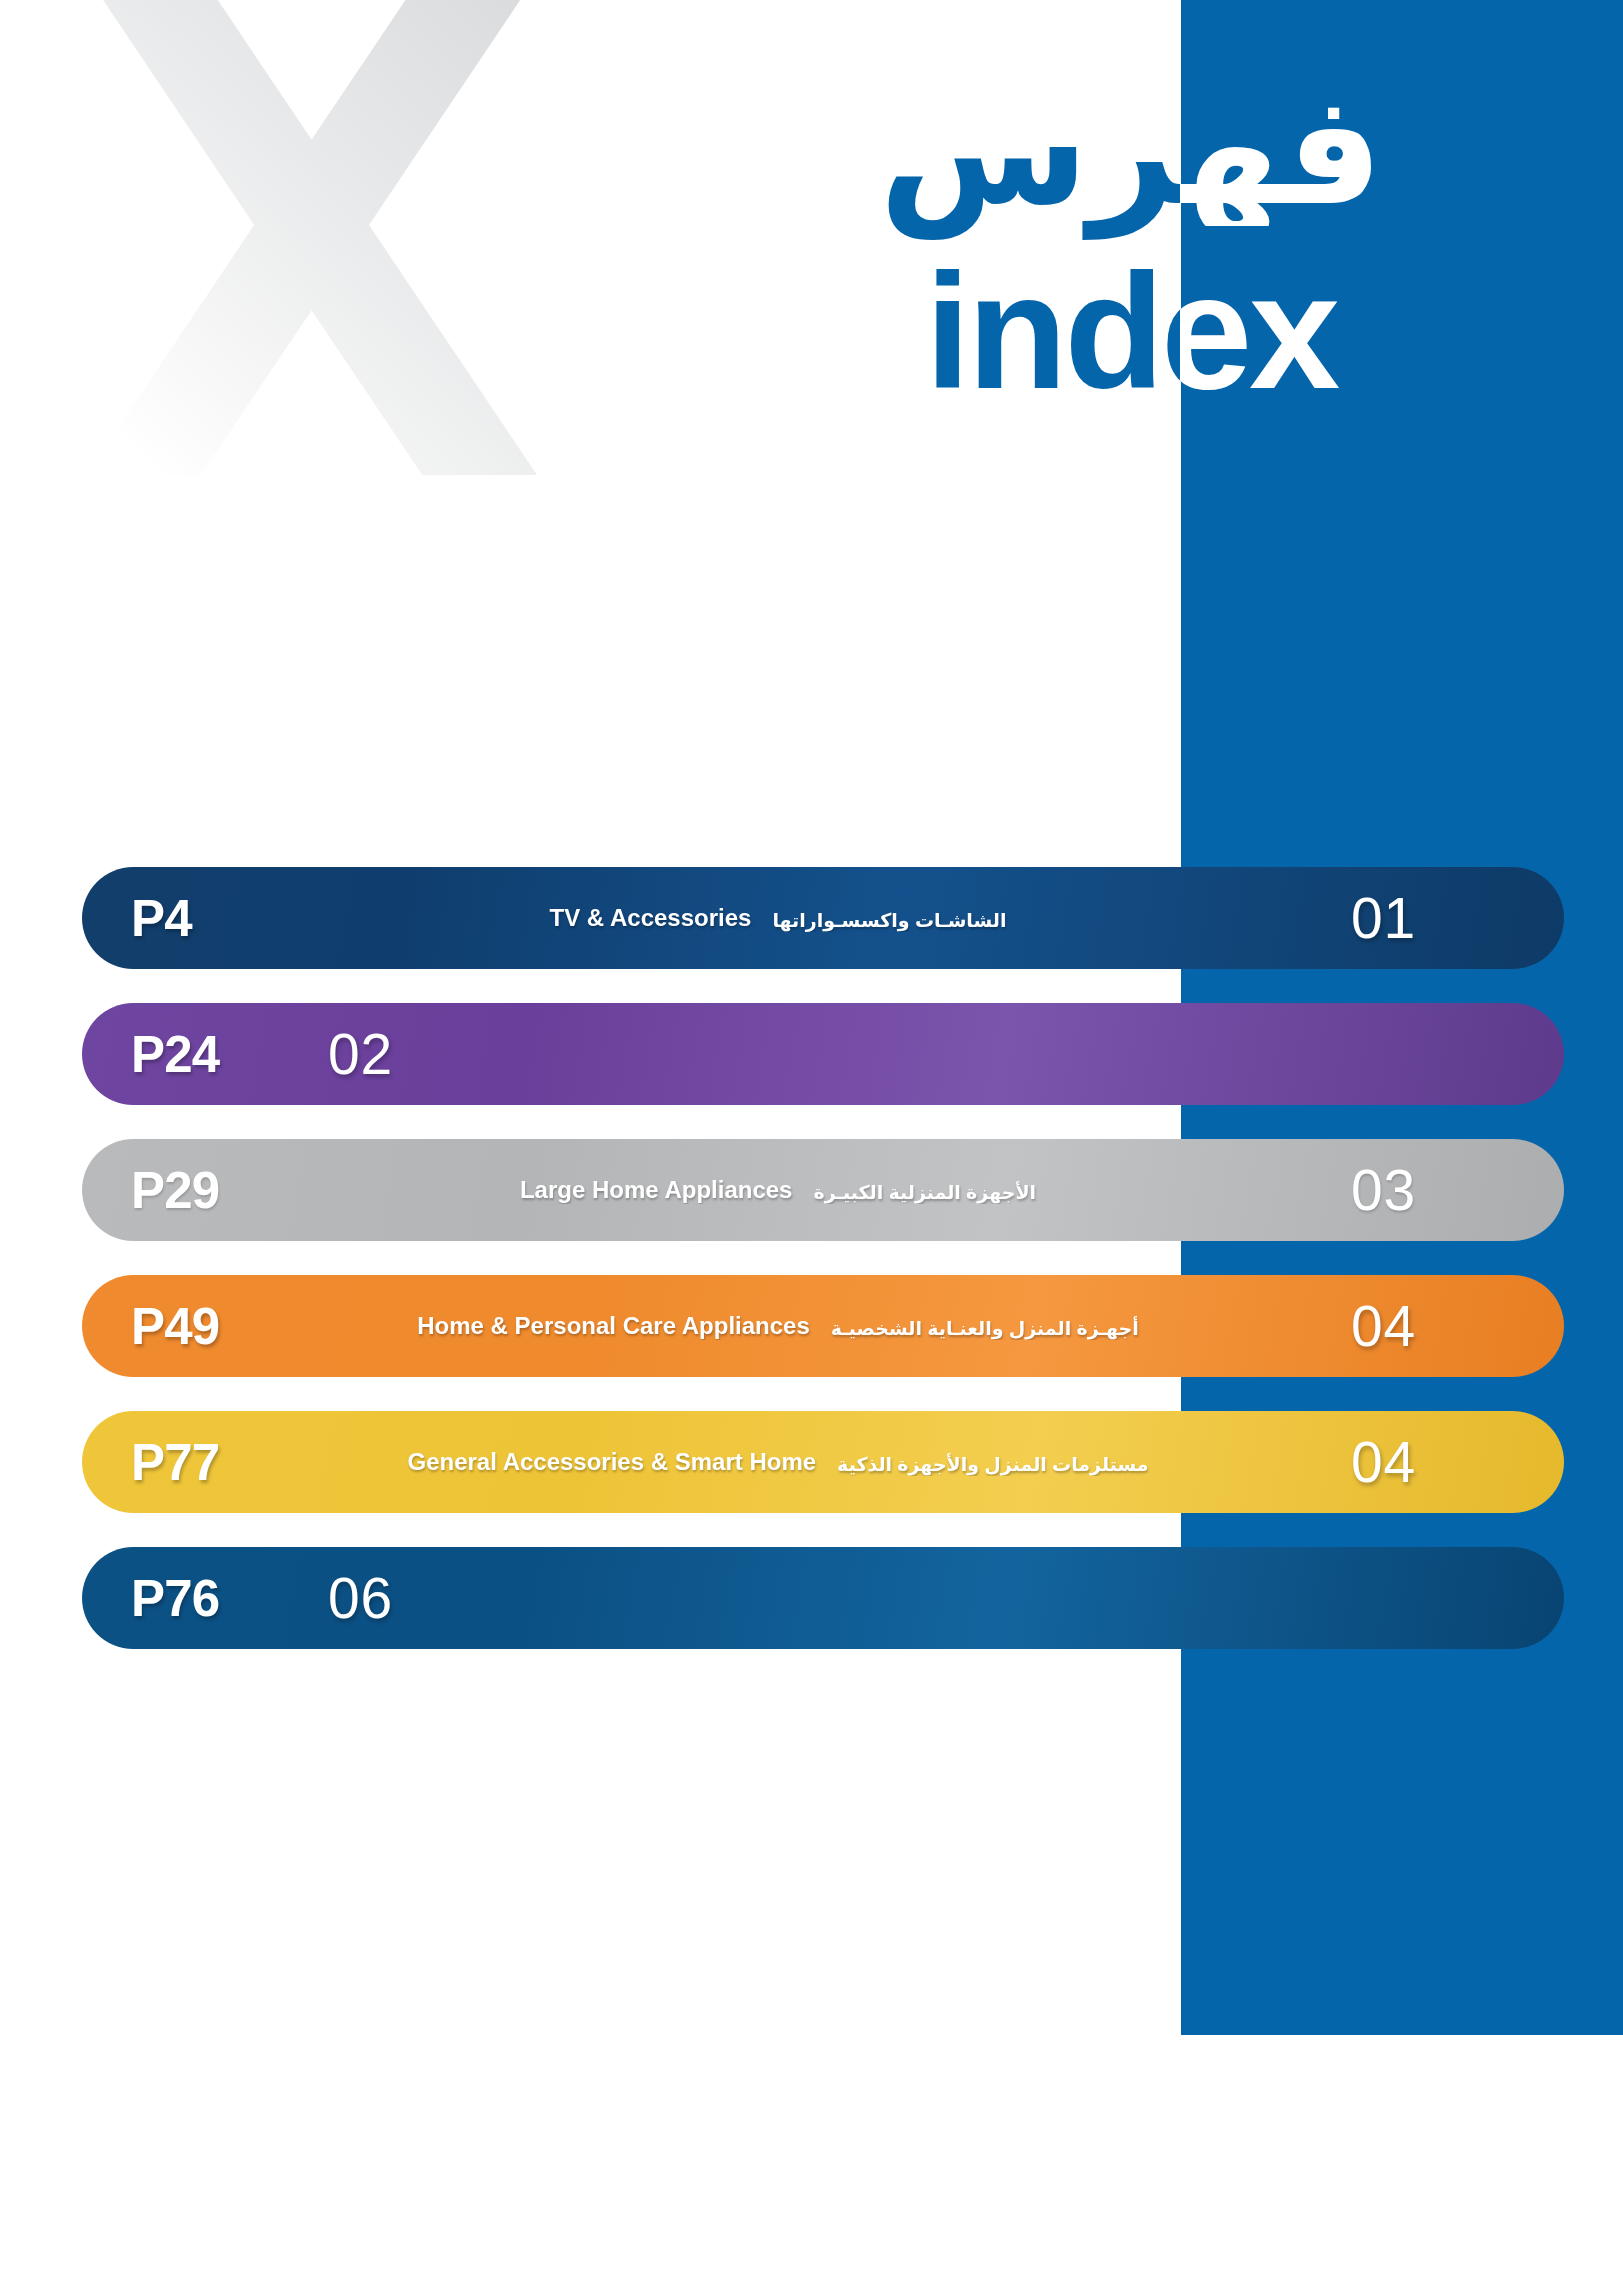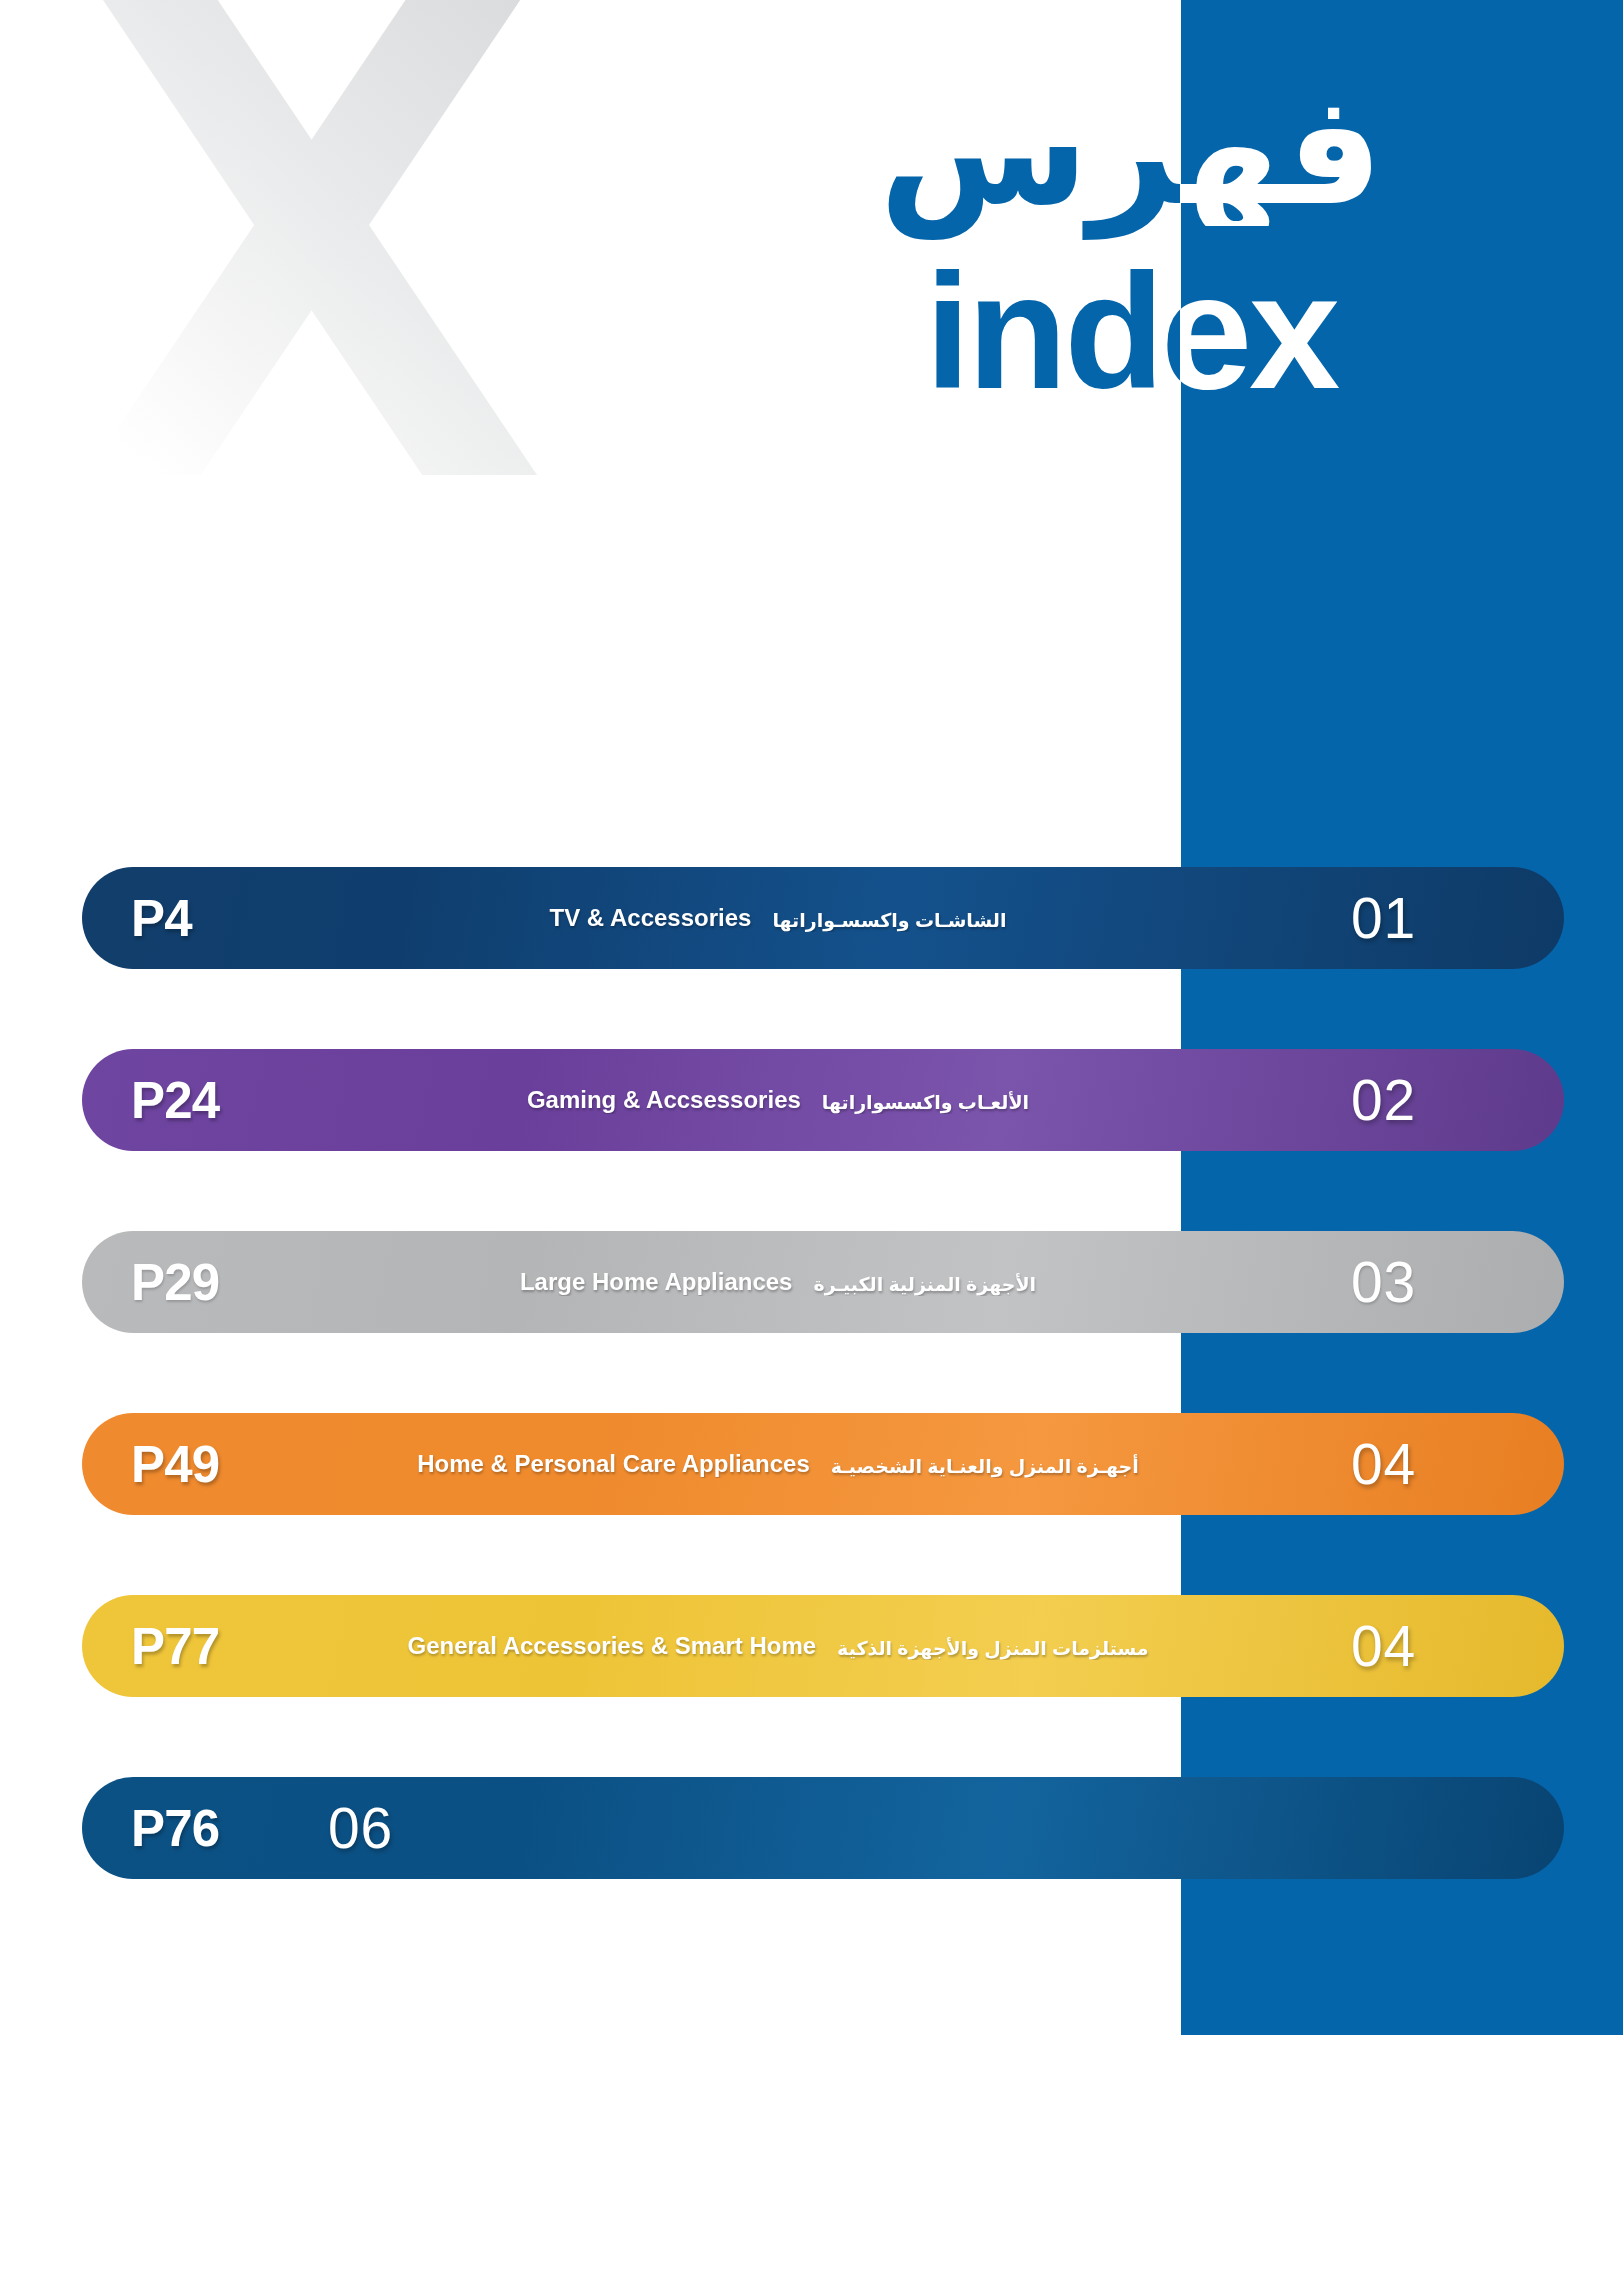--- a/index.html
+++ b/index.html
@@ -99,21 +99,21 @@
   .rows {
     position: absolute;
     left: 0;
     top: 867px;
     width: 1623px;
     z-index: 4;
   }
   .row {
     position: relative;
     height: 102px;
-    margin-bottom: 80px;
+    margin-bottom: 34px;
   }
   .bar {
     position: absolute;
     left: 82px;
     top: 0;
     width: 1482px;
     height: 102px;
     border-radius: 51px;
     display: flex;
     align-items: center;
@@ -226,24 +226,20 @@
           <span class="label-en">TV &amp;  Accessories</span>
           <span class="label-ar">الشاشـات واكسسـواراتها</span>
         </div>
         <div class="row-number">01</div>
       </div>
     </div>
 
     <div class="row">
       <div class="bar bar-purple">
         <div class="page-tag">P24</div>
-        <div class="labels">
-          <span class="label-en">Gaming &amp; Accsessories</span>
-          <span class="label-ar">الألعـاب واكسسواراتها</span>
-        </div>
         <div class="row-number">02</div>
       </div>
     </div>
 
     <div class="row">
       <div class="bar bar-gray">
         <div class="page-tag">P29</div>
         <div class="labels">
           <span class="label-en">Large Home Appliances</span>
           <span class="label-ar">الأجهزة المنزلية الكبيـرة</span>

